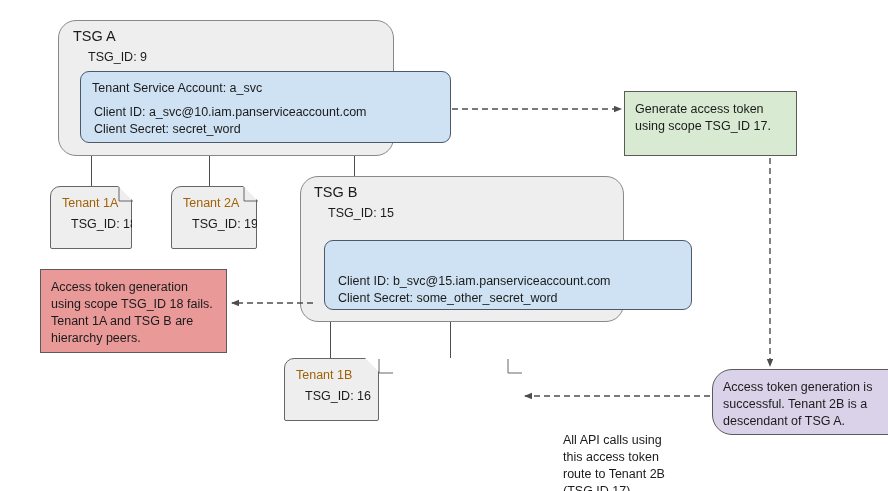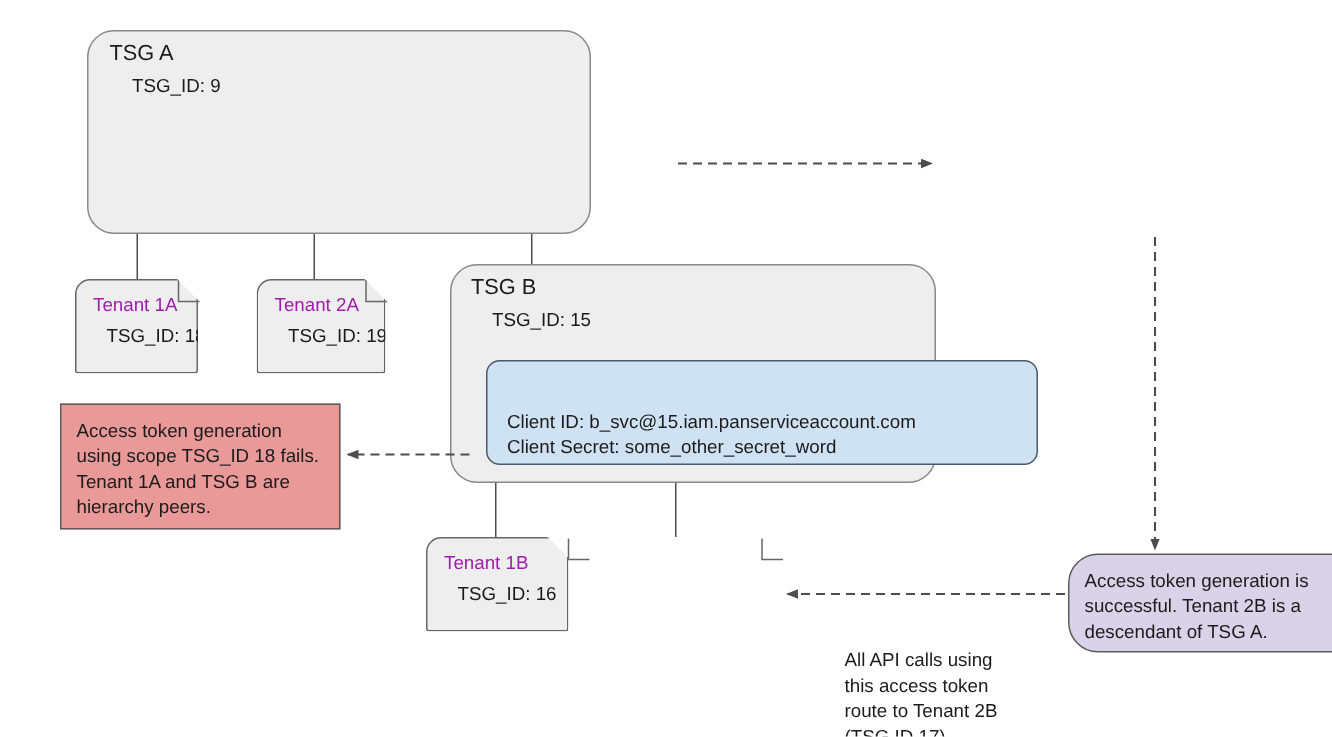--- a/index.html
+++ b/index.html
@@ -38,21 +38,21 @@
     background:#eeeeee;
     border:1px solid #666666;
     border-top-left-radius:10px;
     border-bottom-left-radius:2px;
     border-bottom-right-radius:2px;
     -webkit-clip-path: polygon(0 0, calc(100% - 14px) 0, 100% 14px, 100% 100%, 0 100%);
     clip-path: polygon(0 0, calc(100% - 14px) 0, 100% 14px, 100% 100%, 0 100%);
   }
   .tenant .tn{
     position:absolute;left:11px;top:9px;
-    font-size:12.5px;color:#a21caf;white-space:nowrap;
+    font-size:12.5px;color:#a16207;white-space:nowrap;
   }
   .tenant .tid{
     position:absolute;left:20px;top:30px;
     font-size:12.5px;color:#1b1b1b;white-space:nowrap;
   }
   .tenant-corner{
     position:absolute;top:0;right:0;width:15px;height:15px;
     pointer-events:none;
   }
 
@@ -103,20 +103,25 @@
   <div class="conn v" style="left:318px;top:155px;height:28px;"></div>
 
   <div class="conn v" style="left:294px;top:322px;height:36px;"></div>
   <div class="conn v" style="left:414px;top:322px;height:36px;"></div>
 
   <div class="node tsg" style="left:22px;top:20px;width:336px;height:136px;">
   </div>
   <div class="tsg-title" style="left:37px;top:28px;">TSG A</div>
   <div class="tsg-sub" style="left:52px;top:50px;">TSG_ID: 9</div>
 
+  <div class="node svc" style="left:44px;top:71px;width:371px;height:72px;">
+    <div class="l1">Tenant Service Account: a_svc</div>
+    <div class="l2">Client ID: a_svc@10.iam.panserviceaccount.com</div>
+    <div class="l3">Client Secret: secret_word</div>
+  </div>
 
   <div class="node tenant" style="left:14px;top:186px;width:82px;height:63px;">
     <div class="tn">Tenant 1A</div>
     <div class="tid">TSG_ID: 18</div>
   </div>
   <svg class="tenant-corner" style="left:82px;top:186px;width:16px;height:16px;" viewBox="0 0 16 16">
     <path d="M1,1 L1,15 L15,15" fill="none" stroke="#666666" stroke-width="1"></path>
   </svg>
 
   <div class="node tenant" style="left:135px;top:186px;width:86px;height:63px;padding-left:28px;">
@@ -142,20 +147,21 @@
     <div class="tid">TSG_ID: 16</div>
   </div>
   <svg class="tenant-corner" style="left:342px;top:358px;width:16px;height:16px;" viewBox="0 0 16 16">
     <path d="M1,1 L1,15 L15,15" fill="none" stroke="#666666" stroke-width="1"></path>
   </svg>
 
   <svg class="tenant-corner" style="left:471px;top:358px;width:16px;height:16px;" viewBox="0 0 16 16">
     <path d="M1,1 L1,15 L15,15" fill="none" stroke="#666666" stroke-width="1"></path>
   </svg>
 
+  <div class="node callout green" style="left:588px;top:91px;width:173px;height:65px;">Generate access token using scope TSG_ID 17.</div>
 
   <div class="node callout red" style="left:4px;top:269px;width:187px;height:84px;">Access token generation using scope TSG_ID 18 fails. Tenant 1A and TSG B are hierarchy peers.</div>
 
   <div class="node callout purple" style="left:676px;top:369px;width:205px;height:66px;border-radius:20px;">Access token generation is successful. Tenant 2B is a descendant of TSG A.</div>
 
   <div class="plain-note" style="left:527px;top:432px;width:140px;">All API calls using
 this access token
 route to Tenant 2B
 (TSG ID 17)</div>
 

